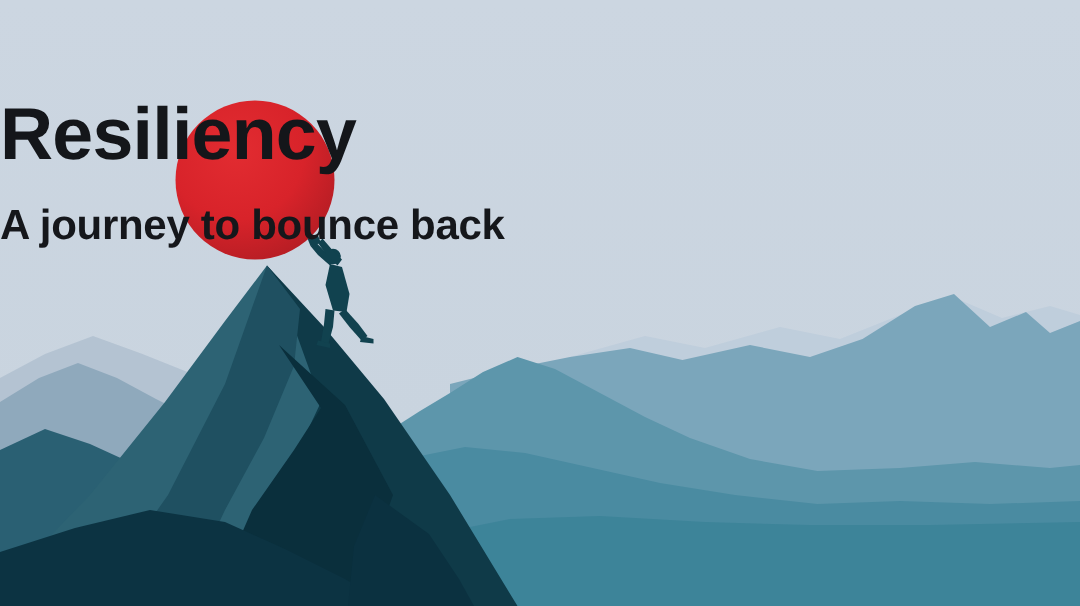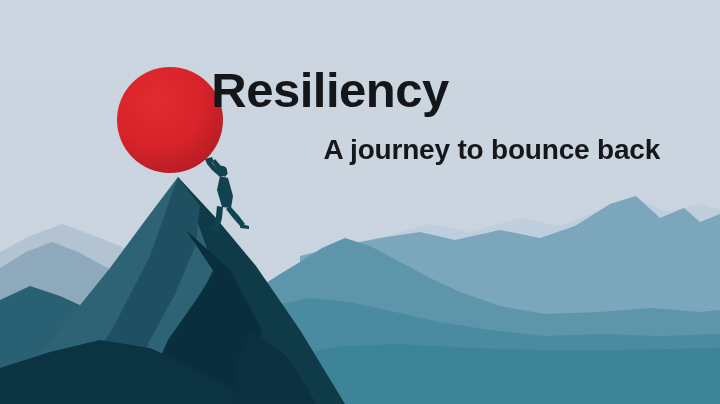--- a/index.html
+++ b/index.html
@@ -25,34 +25,33 @@
     position: absolute;
     inset: 0;
     z-index: 5;
     pointer-events: none;
   }
   #title {
     position: absolute;
     left: 0;
     top: 66px;
     width: 660px;
-    text-align: center;
+    text-align: left;
     font-size: 49px;
     font-weight: bold;
     letter-spacing: -0.5px;
     color: #14161a;
     line-height: 1;
     font-family: "Liberation Sans", sans-serif;
   }
   #subtitle {
     position: absolute;
     left: 0;
     top: 136px;
     width: 660px;
-    text-align: right;
     font-size: 28px;
     font-weight: bold;
     letter-spacing: -0.2px;
     color: #15171b;
     line-height: 1;
     font-family: "Liberation Sans", sans-serif;
   }
 </style>
 </head>
 <body>

